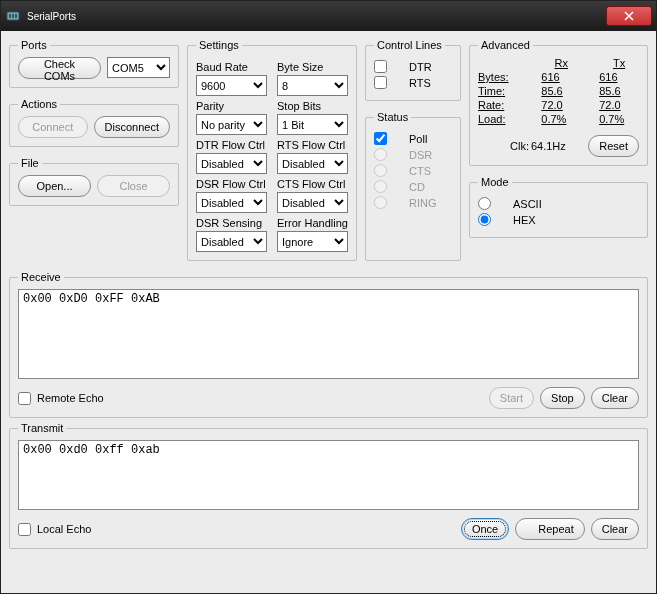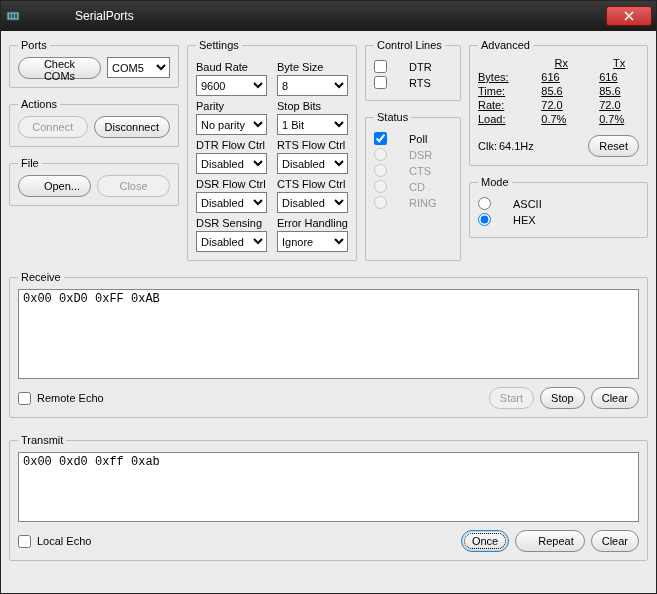--- a/index.html
+++ b/index.html
@@ -1,20 +1,20 @@
 <!DOCTYPE html>
 <html><head>
 <meta charset="utf-8">
 <style>
 * { box-sizing: border-box; font-family: "Segoe UI", Tahoma, sans-serif; font-size: 11px; }
 body { margin: 0; background: #555; }
 .window { width: 657px; height: 594px; background: #000; display: flex; flex-direction: column; border: 1px solid #222; }
 .titlebar { height: 30px; background: linear-gradient(#3a3a3a,#1a1a1a); display: flex; align-items: center; padding: 0 4px; color: #fff; }
 .titlebar .icon { width: 16px; height: 16px; margin-right: 6px; display:inline-flex;align-items:center;justify-content:center;}
-.titlebar .title { flex: 1; font-size: 12px; margin-left: 48px; }
+.titlebar .title { flex: 1; font-size: 10px; }
 .closebtn { width: 46px; height: 20px; background: linear-gradient(#e06060,#c83030); border: 1px solid #7a1010; border-radius: 3px; display:flex;align-items:center;justify-content:center;color:#fff;font-weight:bold;}
 .client { flex:1; background: #ececec; padding: 8px; position: relative; }
 fieldset { border: 1px solid #bfbfbf; border-radius: 2px; margin: 0; padding: 6px 8px 8px 8px; background:#ececec;}
 legend { padding: 0 3px; color:#000; }
 .row { display:flex; gap:6px; }
 button { height: 22px; background: linear-gradient(#fdfdfd,#e3e3e3); border: 1px solid #8a8a8a; border-radius: 11px; padding: 0 10px; cursor:pointer;}
 button:disabled { color:#9a9a9a; border-color:#c0c0c0; background:#f0f0f0; cursor:default;}
 button.focus { outline:1px dotted #000; outline-offset:-4px; border-color:#3c7fb1; box-shadow:0 0 0 1px #a8d8ff inset;}
 select { height: 21px; border:1px solid #7a7a7a; background:#fff; }
 .label { display:block; margin: 4px 0 2px 0; }
@@ -75,21 +75,21 @@
           <legend>Actions</legend>
           <div class="row">
             <button disabled="" style="flex:1;">Connect</button>
             <button style="flex:1;">Disconnect</button>
           </div>
         </fieldset>
 
         <fieldset>
           <legend>File</legend>
           <div class="row">
-            <button style="flex:1;text-align:right;">Open...</button>
+            <button style="flex:1;">Open...</button>
             <button disabled="" style="flex:1;">Close</button>
           </div>
         </fieldset>
       </div>
 
       <div class="col2">
         <fieldset style="height:100%;">
           <legend>Settings</legend>
           <div class="settings-grid">
             <div><span class="label">Baud Rate</span>
@@ -166,21 +166,21 @@
             <span>Time:</span>
               <span>85.6</span>
               <span>85.6</span>
             <span>Rate:</span>
               <span>72.0</span>
               <span>72.0</span>
             <span>Load:</span>
               <span>0.7%</span>
               <span>0.7%</span>
           </div>
-          <div style="display:flex;align-items:center;margin-top:10px;gap:2px;">
+          <div style="display:flex;align-items:center;margin-top:10px;gap:2px;margin-left:32px;">
             <span>Clk:</span>
             <span>64.1Hz</span>
             <span style="flex:1;"></span>
             <button>Reset</button>
           </div>
         </fieldset>
         <fieldset>
           <legend>Mode</legend>
           <div class="statrow">
               <input type="radio" name="mode" style="">
@@ -202,21 +202,21 @@
             <input type="checkbox" style="">
             <span>Remote Echo</span>
           </label>
         <span class="spacer"></span>
         <button disabled="">Start</button>
         <button style="margin-left:6px;">Stop</button>
         <button style="margin-left:6px;">Clear</button>
       </div>
     </fieldset>
 
-    <fieldset style="margin-top:16px;">
+    <fieldset style="margin-top:4px;">
       <legend>Transmit</legend>
       <textarea class="textarea" style="height: 70px;">0x00 0xd0 0xff 0xab</textarea>
       <div class="bottom-row">
         <label class="chk">
             <input type="checkbox" style="">
             <span>Local Echo</span>
           </label>
         <span class="spacer"></span>
         <button class="focus">Once</button>
         <button style="margin-left:6px;padding-left:22px;">Repeat</button>

